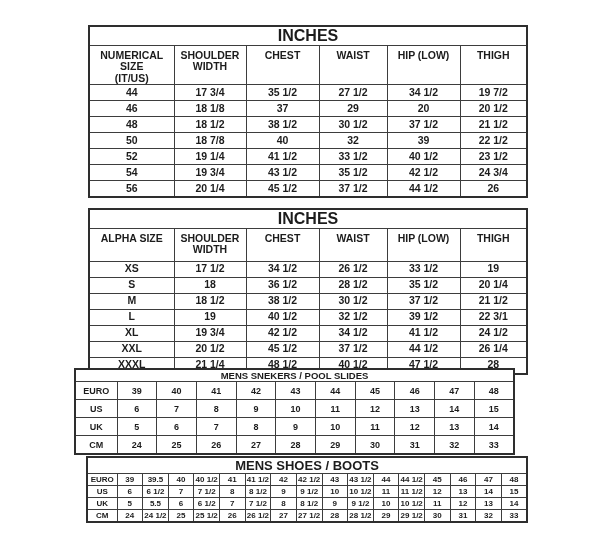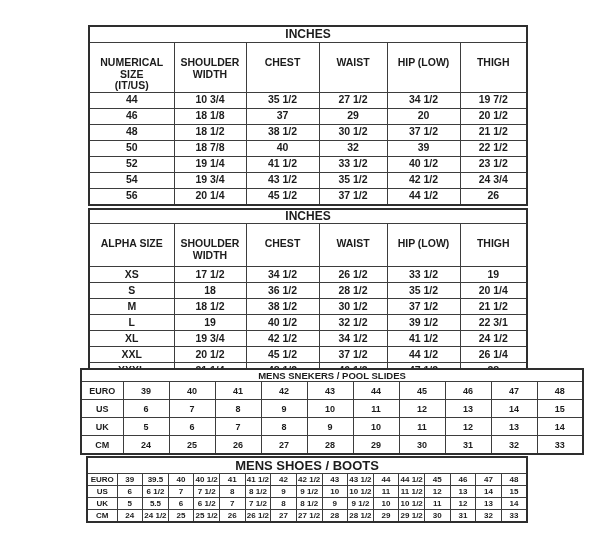--- a/index.html
+++ b/index.html
@@ -8,30 +8,30 @@
     font-family:"Liberation Sans",sans-serif;color:#1c1c1c;overflow:hidden;
   }
   table{
     position:absolute;border-collapse:collapse;table-layout:fixed;
     background:#ffffff;border:2px solid #2e2e2e;
   }
   td{
     border:1px solid #3d3d3d;text-align:center;vertical-align:middle;
     font-weight:bold;padding:0;overflow:hidden;white-space:nowrap;
   }
-  td.hdr{white-space:pre-line;vertical-align:top;padding-top:14px;line-height:1.25;}
+  td.hdr{white-space:pre-line;vertical-align:top;padding-top:4px;line-height:1.25;}
   
   #tbl-numerical{left:88px;top:25px;width:438px;}
   #tbl-alpha{left:88px;top:208px;width:438px;}
   .t-main td{font-size:10.5px;height:15px;line-height:1.1;}
-  .t-main td.title{height:15px;font-size:12px;}
+  .t-main td.title{height:15px;font-size:16px;}
   .t-main td.hdr{height:28px;font-size:10.5px;}
   #tbl-alpha td.title{height:12px;}
   
-  #tbl-sneakers{left:80px;top:368px;width:504px;}
+  #tbl-sneakers{left:74px;top:368px;width:441px;}
   #tbl-sneakers td{font-size:9px;height:17px;}
   #tbl-sneakers td.title{height:11px;font-size:9.5px;}
   #tbl-shoes{left:86px;top:456px;width:442px;}
   #tbl-shoes td{font-size:8px;height:11px;}
   #tbl-shoes td.title{height:10px;font-size:13px;}
 </style>
 </head>
 <body>
 
 <div id="canvas">
@@ -54,21 +54,21 @@
 (IT/US)</td>
           <td class="hdr">SHOULDER
 WIDTH</td>
           <td class="hdr">CHEST</td>
           <td class="hdr">WAIST</td>
           <td class="hdr">HIP (LOW)</td>
           <td class="hdr">THIGH</td>
         </tr>
         <tr>
           <td>44</td>
-          <td>10 3/4</td>
+          <td>17 3/4</td>
           <td>35 1/2</td>
           <td>27 1/2</td>
           <td>34 1/2</td>
           <td>19 7/2</td>
         </tr>
         <tr>
           <td>46</td>
           <td>18 1/8</td>
           <td>37</td>
           <td>29</td>

